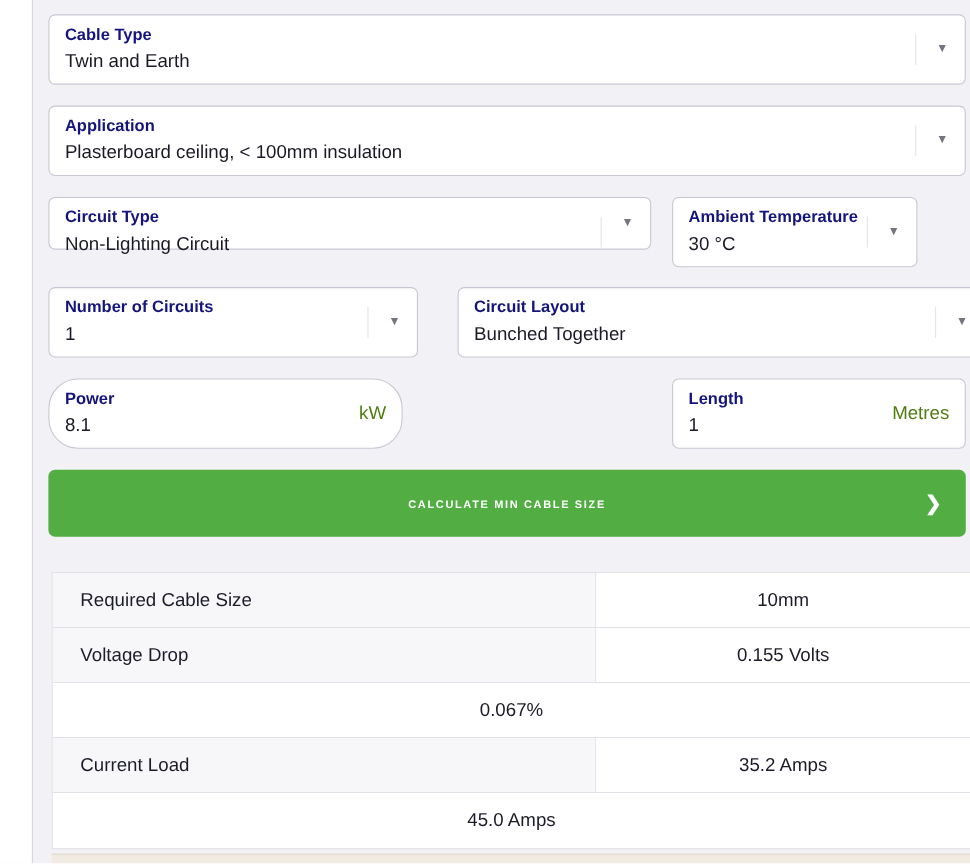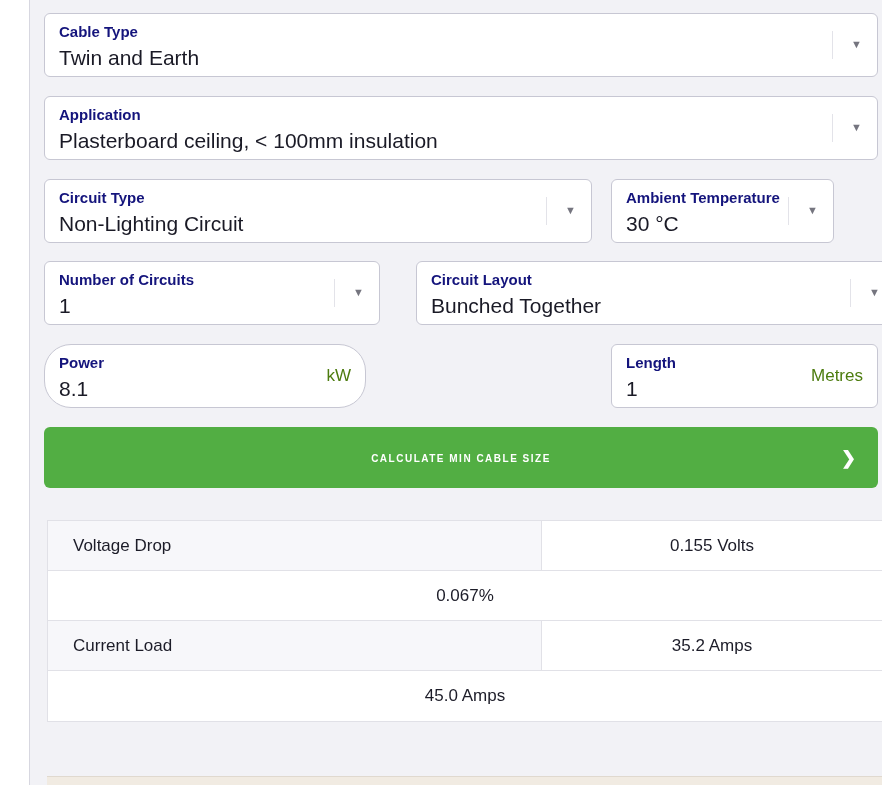--- a/index.html
+++ b/index.html
@@ -33,21 +33,21 @@
     position: absolute;
     left: 14px; top: 9px;
     font-size: 15px;
     font-weight: bold;
     color: #14147c;
     white-space: nowrap;
   }
   .field .val {
     position: absolute;
     left: 14px; top: 32px;
-    font-size: 21px;
+    font-size: 17px;
     color: #1a1a26;
     white-space: nowrap;
   }
   .field input.val {
     border: none;
     outline: none;
     background: transparent;
     padding: 0;
     width: 60%;
     font-family: inherit;
@@ -69,21 +69,21 @@
   .inp .unit {
     position: absolute;
     right: 14px; top: 50%;
     transform: translateY(-50%);
     font-size: 17px;
     color: #4d7c0f;
   }
   
   #f-cable-type      { left:44px;  top:13px;  width:834px; height:64px; }
   #f-application     { left:44px;  top:96px;  width:834px; height:64px; }
-  #f-circuit-type    { left:44px;  top:179px; width:548px; height:64px; }
+  #f-circuit-type    { left:44px;  top:179px; width:548px; height:48px; }
   #f-ambient-temp    { left:611px; top:179px; width:223px; height:64px; }
   #f-num-circuits    { left:44px;  top:261px; width:336px; height:64px; }
   #f-circuit-layout  { left:416px; top:261px; width:480px; height:64px; }
   #f-power           { left:44px;  top:344px; width:322px; height:64px;border-radius:27px; }
   #f-voltage         { left:327px; top:344px; width:266px; height:64px; }
   #f-length          { left:611px; top:344px; width:267px; height:64px; }
   
   .calc-btn {
     position: absolute;
     left: 44px; top: 427px;
@@ -222,20 +222,24 @@
     <div class="unit">Metres</div>
   </div>
 
   <button class="calc-btn">
     <span class="btn-label">CALCULATE MIN CABLE SIZE</span>
     <span class="btn-chevron">❯</span>
   </button>
 
   <div class="results">
     <div class="t-row">
+      <div class="t-label">Required Cable Size</div>
+      <div class="t-value">10mm</div>
+    </div>
+    <div class="t-row">
       <div class="t-label">Voltage Drop</div>
       <div class="t-value">0.155 Volts</div>
     </div>
     <div class="t-row">
       <div class="t-value">0.067%</div>
     </div>
     <div class="t-row">
       <div class="t-label">Current Load</div>
       <div class="t-value">35.2 Amps</div>
     </div>

